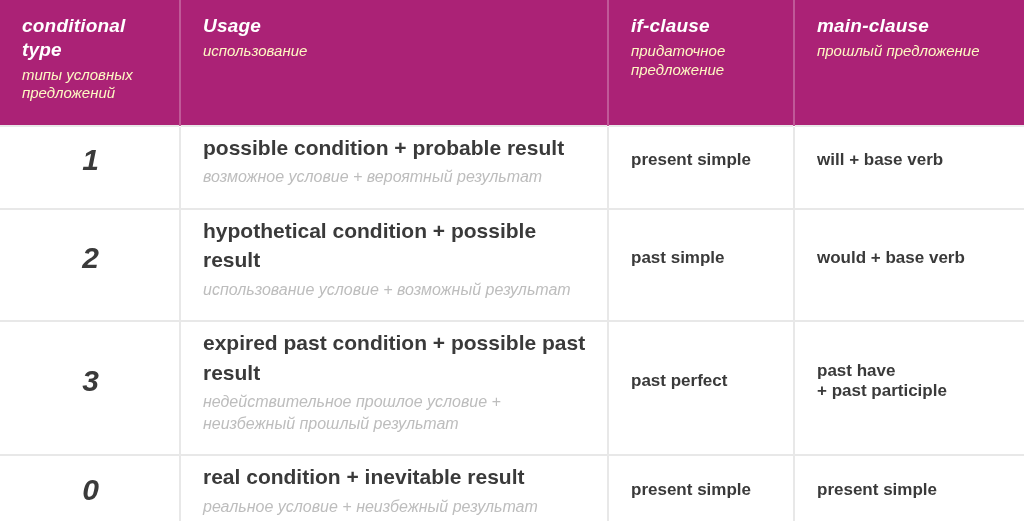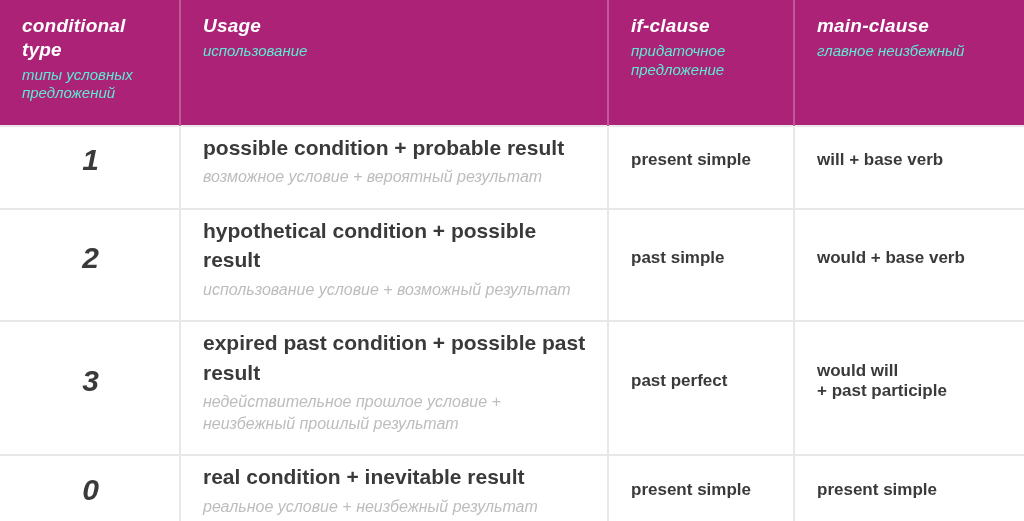--- a/index.html
+++ b/index.html
@@ -45,21 +45,21 @@
     line-height: 1.25;
     display: block;
     margin-bottom: 4px;
     letter-spacing: 0.2px;
   }
   thead th .hdr-ru {
     font-style: italic;
     font-weight: 400;
     font-size: 15px;
     line-height: 1.25;
-    color: #5eead4;
+    color: #fef9c3;
     display: block;
   }
 
   tbody tr { border-top: 2px solid #e8e8e8; }
   tbody tr:last-child td { border-bottom: 2px solid #e8e8e8; }
 
   td.type-cell {
     text-align: center;
     font-style: italic;
     font-weight: 700;
@@ -108,21 +108,21 @@
       <th>
         <span class="hdr-en">Usage</span>
         <span class="hdr-ru">использование</span>
       </th>
       <th>
         <span class="hdr-en">if-clause</span>
         <span class="hdr-ru">придаточное предложение</span>
       </th>
       <th>
         <span class="hdr-en">main-clause</span>
-        <span class="hdr-ru">главное неизбежный</span>
+        <span class="hdr-ru">прошлый предложение</span>
       </th>
     </tr>
   </thead>
   <tbody>
     <tr>
       <td class="type-cell">1</td>
       <td>
         <span class="row-en">possible condition + probable result</span>
         <span class="row-ru">возможное условие + вероятный результат</span>
       </td>
@@ -138,21 +138,21 @@
       <td class="simple">past simple</td>
       <td class="simple"><span class="bi">would</span> + base verb</td>
     </tr>
     <tr>
       <td class="type-cell">3</td>
       <td>
         <span class="row-en">expired past condition + possible past result</span>
         <span class="row-ru">недействительное прошлое условие + неизбежный прошлый результат</span>
       </td>
       <td class="simple">past perfect</td>
-      <td class="simple"><span class="bi">would will</span><br>+ past participle</td>
+      <td class="simple"><span class="bi">past have</span><br>+ past participle</td>
     </tr>
     <tr>
       <td class="type-cell">0</td>
       <td>
         <span class="row-en">real condition + inevitable result</span>
         <span class="row-ru">реальное условие + неизбежный результат</span>
       </td>
       <td class="simple">present simple</td>
       <td class="simple">present simple</td>
     </tr>

